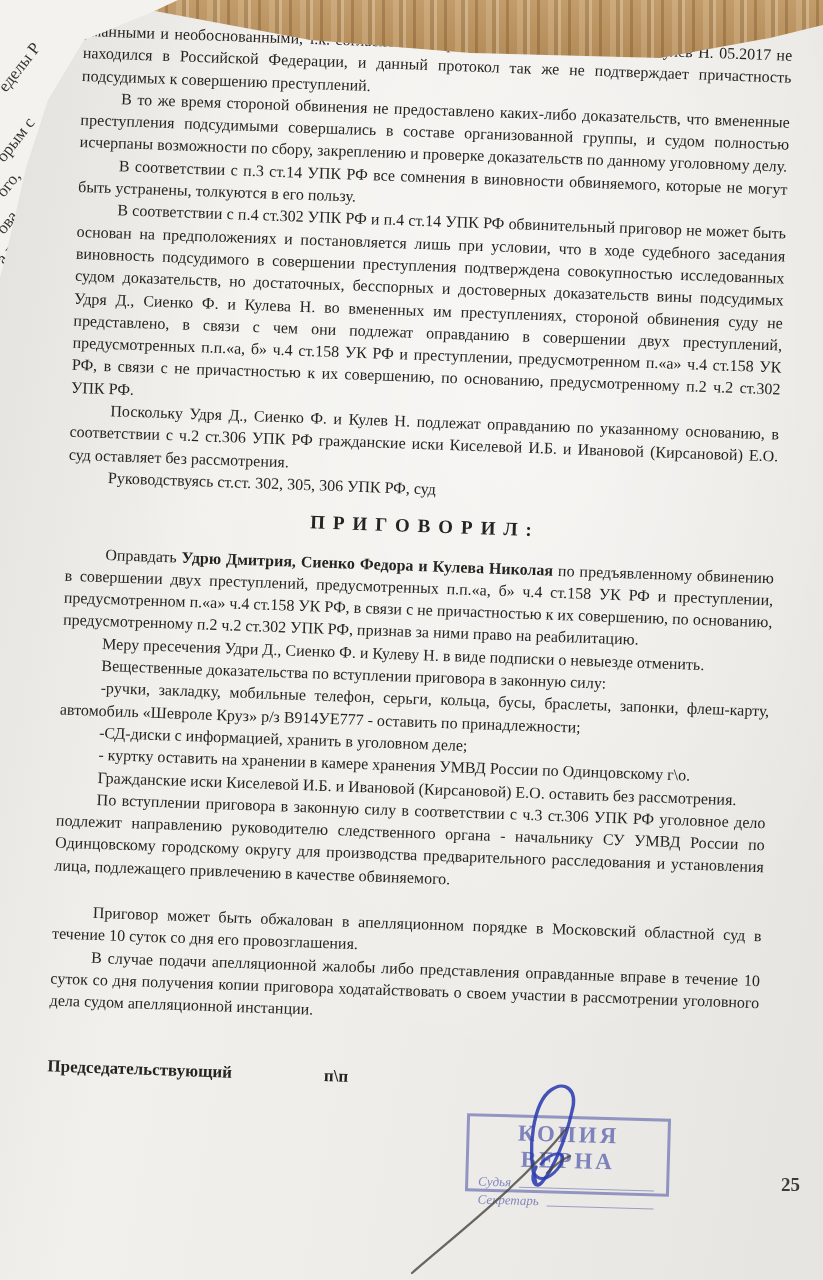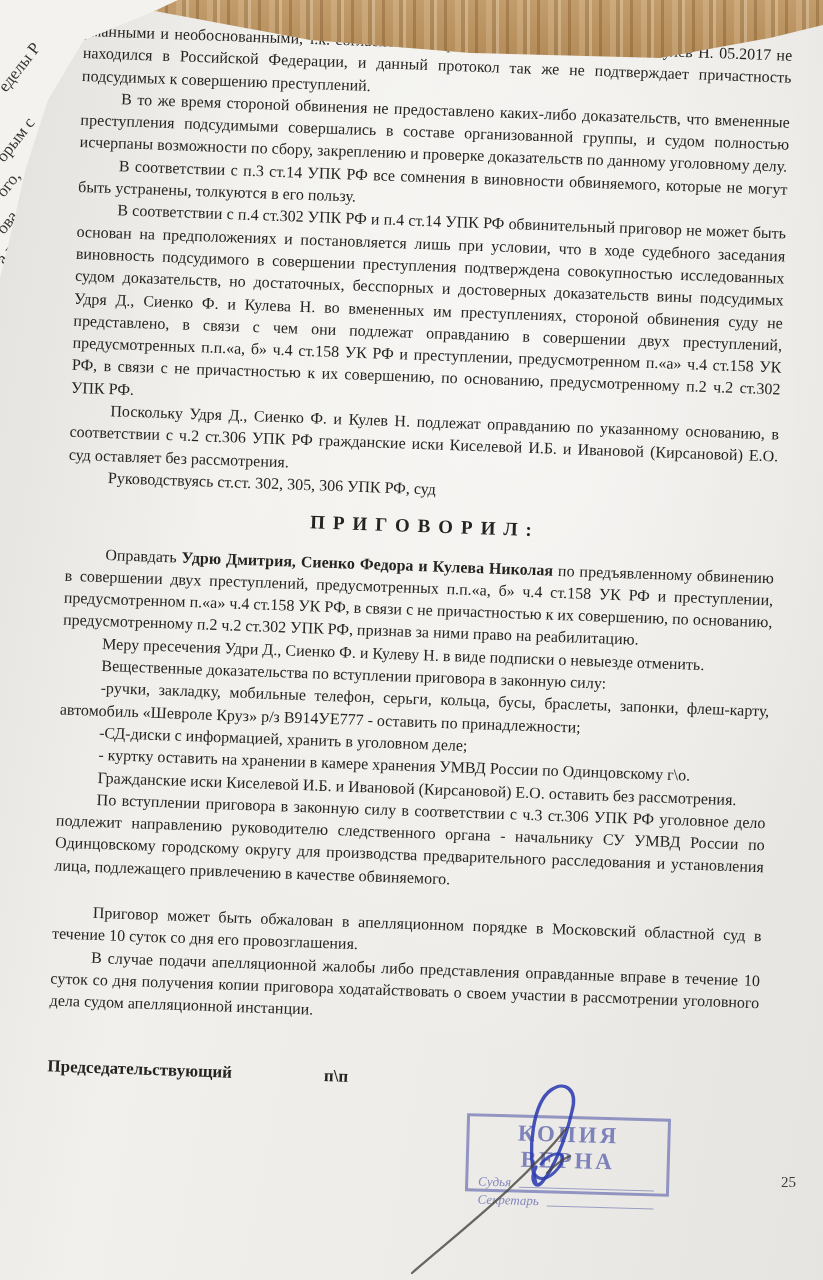--- a/index.html
+++ b/index.html
@@ -65,21 +65,21 @@
     text-align:center;font-size:23px;font-weight:600;letter-spacing:3px;
     color:rgba(104,110,178,.88);margin-top:3px;
   }
   .stamp-row{
     display:flex;align-items:flex-end;font-style:italic;font-size:13px;
     color:rgba(104,110,178,.85);margin:2px 8px 0 10px;
   }
   .stamp-rule{flex:1;border-bottom:1.6px solid rgba(104,110,178,.65);margin:0 4px 3px 8px;}
   
   .ink{position:absolute;inset:0;pointer-events:none;}
-  .page-num{position:absolute;left:781px;top:1174px;font-size:15px;color:#3d3b38;}
+  .page-num{position:absolute;left:781px;top:1174px;font-size:19px;color:#3d3b38;font-weight:bold;}
 </style>
 </head>
 <body>
 
 <div class="wood"></div>
 
 <div class="paper">
 
   <div class="content">
     <p class="cont">уманными и необоснованными, т.к. согласно вышеприведенным доказательствам Кулев Н. 05.2017 не находился в Российской Федерации, и данный протокол так же не подтверждает причастность подсудимых к совершению преступлений.</p>

